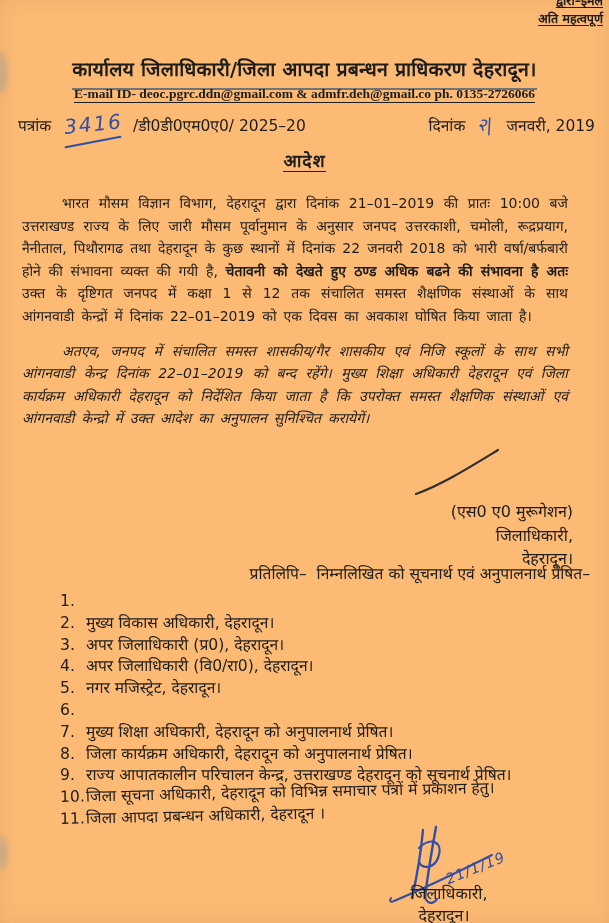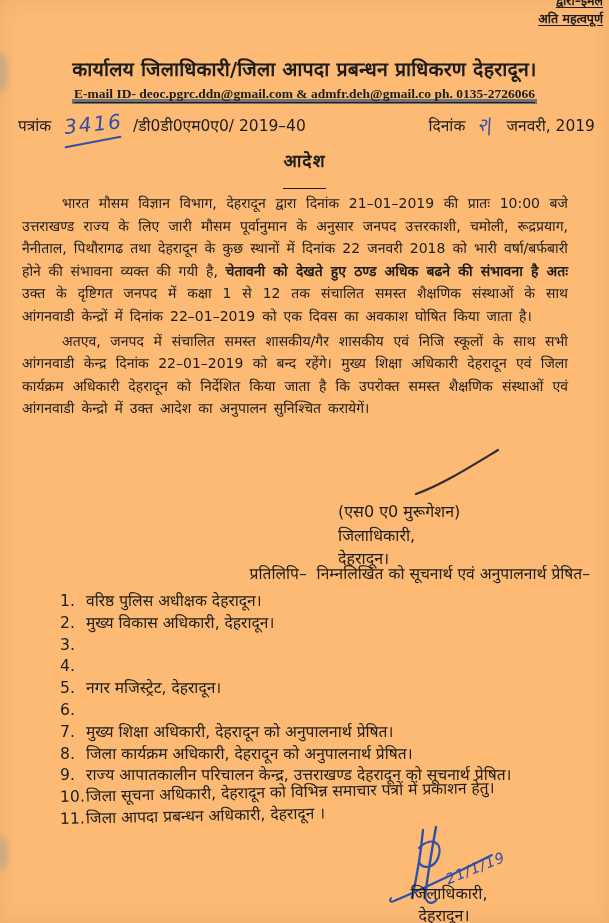--- a/index.html
+++ b/index.html
@@ -12,49 +12,49 @@
   .smudge{position:absolute;filter:blur(3px);opacity:.45;background:#9b9b97;border-radius:50%;}
   .smudge-left{left:-6px;top:52px;width:14px;height:42px;}
   .smudge-bottom{left:-5px;top:836px;width:13px;height:34px;}
 
   .corner-note{position:absolute;top:-8px;right:6px;text-align:right;
     font-size:12.5px;font-weight:bold;line-height:18px;}
   .cn-line{text-decoration:underline;text-underline-offset:2px;}
 
   .office-title{position:absolute;top:55px;left:0;width:100%;text-align:center;
     font-size:19.5px;font-weight:bold;letter-spacing:.2px;}
-  .office-title .u{border-bottom:5px solid #737373;padding-bottom:18px;}
+  .office-title .u{border-bottom:2px solid #737373;padding-bottom:7px;}
 
   .email-line{position:absolute;top:86px;left:0;width:100%;text-align:center;
     font-family:Liberation Serif, serif;font-weight:bold;font-size:13.5px;}
   .email-line .u{border-bottom:1.6px solid #1d1d1d;padding-bottom:1px;}
 
   .ref-row{position:absolute;top:112px;left:18px;right:14px;
     display:flex;justify-content:space-between;font-size:15.5px;}
   .ref-left{position:relative;}
   .hand{color:#3050a8;font-style:italic;}
   .hand-no{font-size:20px;letter-spacing:2px;display:inline-block;
     transform:rotate(-6deg);margin:0 5px 0 8px;}
   .hand-underline{position:absolute;left:46px;top:29px;width:58px;height:2px;
     background:#3050a8;transform:rotate(-11deg);border-radius:2px;}
   .hand-day{font-size:18px;display:inline-block;transform:rotate(3deg);margin:0 9px 0 7px;}
 
   .order-heading{position:absolute;top:148px;left:0;width:100%;text-align:center;
     font-size:17.5px;font-weight:bold;}
-  .order-heading .u{border-bottom:1.8px solid #1d1d1d;padding-bottom:17px;letter-spacing:1px;}
+  .order-heading .u{border-bottom:1.8px solid #1d1d1d;padding-bottom:0;letter-spacing:1px;}
 
   .body-text{position:absolute;top:192px;left:22px;width:546px;
     font-size:14px;line-height:22.6px;text-align:justify;}
   .para{margin:0;word-spacing:2.5px;}
   .para.indent{text-indent:40px;}
-  .para + .para{margin-top:2px;}
+  .para + .para{margin-top:12px;font-style:italic;}
 
   .sig-slash{position:absolute;left:408px;top:444px;}
 
-  .signatory{position:absolute;left:338px;top:500px;width:235px;text-align:left;
+  .signatory{position:absolute;left:338px;top:500px;width:235px;text-align:right;
     font-size:16px;line-height:23.5px;}
 
   .copies{position:absolute;left:60px;top:563px;width:530px;font-size:15.6px;}
   .copies-intro{white-space:pre-wrap;margin-bottom:6px;line-height:22px;text-align:right;}
   .copy-item{display:flex;line-height:21.8px;}
   .copy-item .num{width:26px;flex:none;}
   .copy-item:nth-child(10),.copy-item:nth-child(11){transform:rotate(-1.2deg);transform-origin:0 50%;}
 
   .footer-sig{position:absolute;left:380px;top:818px;width:180px;height:105px;}
   .footer-sig svg{position:absolute;left:0;top:0;}
@@ -82,21 +82,21 @@
 
   <div class="email-line">
     <span class="u">E-mail ID- deoc.pgrc.ddn@gmail.com &amp; admfr.deh@gmail.co ph. 0135-2726066</span>
   </div>
 
   <div class="ref-row">
     <div class="ref-left">
       <span>पत्रांक</span>
       <span class="hand hand-no">3416</span>
       <span class="hand-underline"></span>
-      <span>/डी0डी0एम0ए0/ 2019–40</span>
+      <span>/डी0डी0एम0ए0/ 2025–20</span>
     </div>
     <div class="ref-right">
       <span>दिनांक</span>
       <span class="hand hand-day">२|</span>
       <span>जनवरी, 2019</span>
     </div>
   </div>
 
   <div class="order-heading">
     <span class="u">आदेश</span>
@@ -115,31 +115,32 @@
     <div>(एस0 ए0 मुरूगेशन)</div>
     <div>जिलाधिकारी,</div>
     <div>देहरादून।</div>
   </div>
 
   <div class="copies">
     <div class="copies-intro">प्रतिलिपि–  निम्नलिखित को सूचनार्थ एवं अनुपालनार्थ प्रेषित–</div>
     <div class="copy-list">
         <div class="copy-item">
         <span class="num">1.</span>
-        <span class="txt">वरिष्ठ पुलिस अधीक्षक देहरादून।</span>
       </div>
         <div class="copy-item">
         <span class="num">2.</span>
         <span class="txt">मुख्य विकास अधिकारी, देहरादून।</span>
       </div>
         <div class="copy-item">
         <span class="num">3.</span>
+        <span class="txt">अपर जिलाधिकारी (प्र0), देहरादून।</span>
       </div>
         <div class="copy-item">
         <span class="num">4.</span>
+        <span class="txt">अपर जिलाधिकारी (वि0/रा0), देहरादून।</span>
       </div>
         <div class="copy-item">
         <span class="num">5.</span>
         <span class="txt">नगर मजिस्ट्रेट, देहरादून।</span>
       </div>
         <div class="copy-item">
         <span class="num">6.</span>
       </div>
         <div class="copy-item">
         <span class="num">7.</span>

